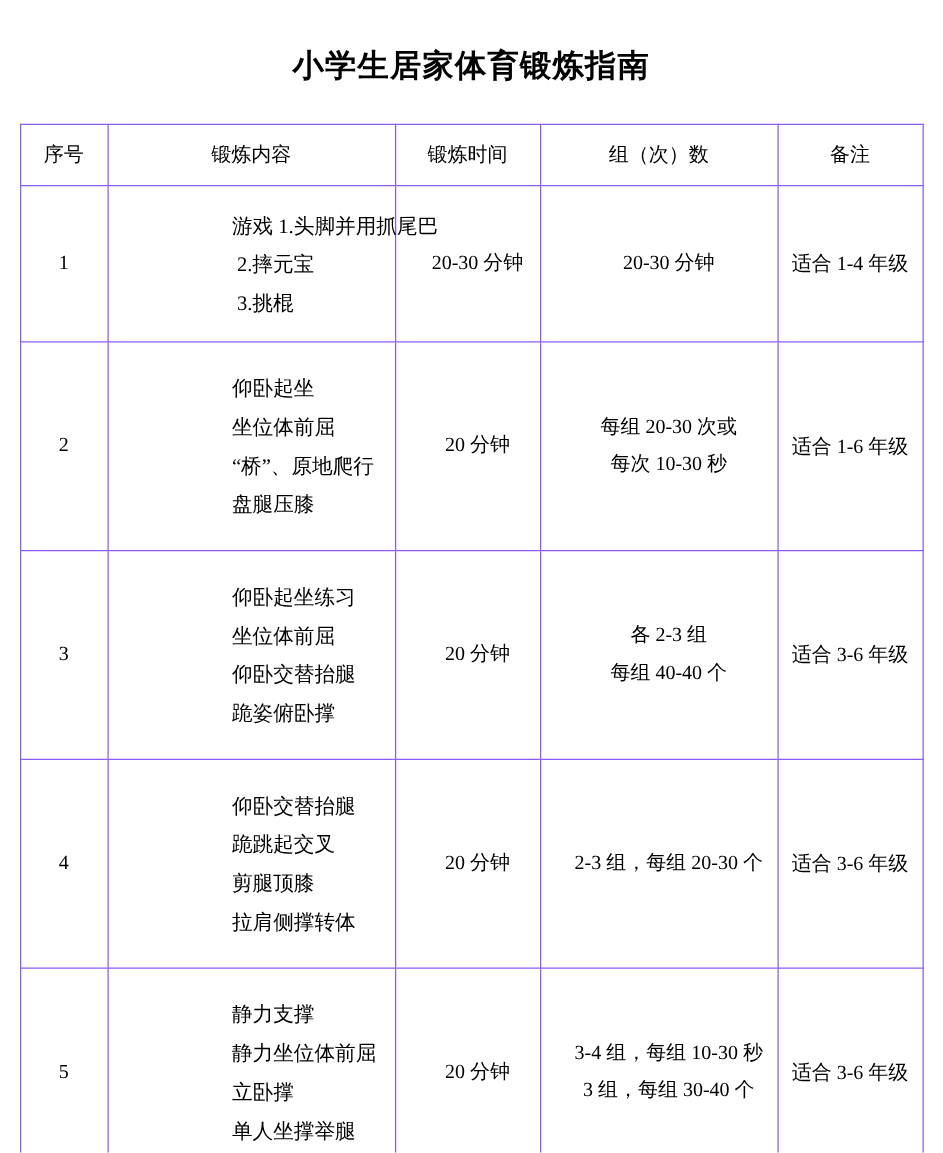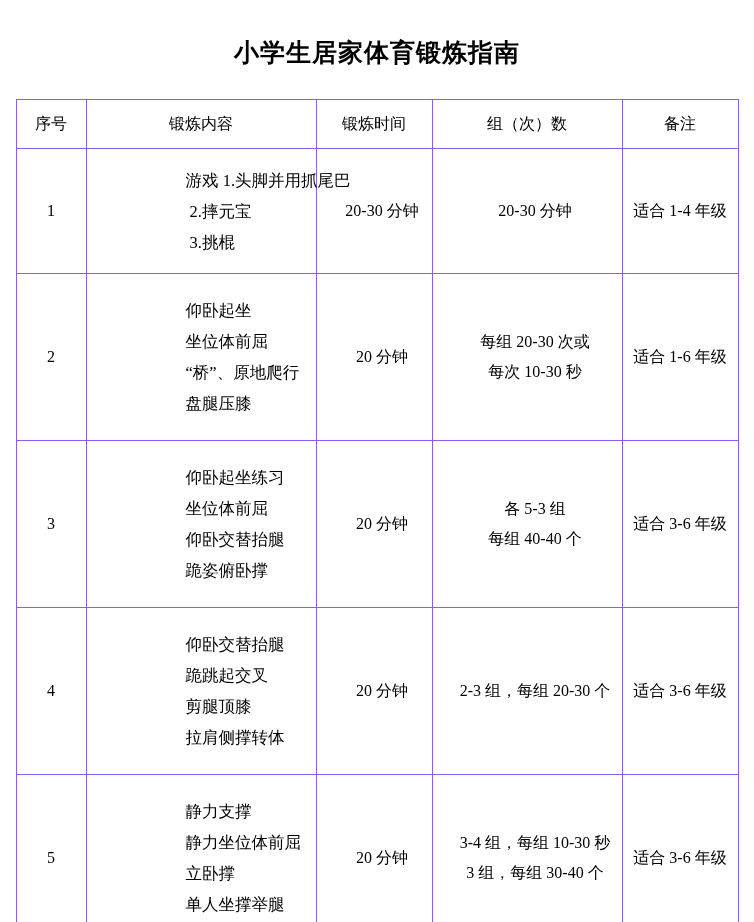--- a/index.html
+++ b/index.html
@@ -157,21 +157,21 @@
         <td class="cell-content">
           <div class="line">仰卧起坐练习</div>
           <div class="line">坐位体前屈</div>
           <div class="line">仰卧交替抬腿</div>
           <div class="line">跪姿俯卧撑</div>
         </td>
         <td class="cell-center">
           <div class="line">20 分钟</div>
         </td>
         <td class="cell-center">
-          <div class="line">各 5-3 组</div>
+          <div class="line">各 2-3 组</div>
           <div class="line">每组 40-40 个</div>
         </td>
         <td class="cell-note">适合 3-6 年级</td>
       </tr>
 
       <tr class="row-4">
         <td class="cell-no">4</td>
         <td class="cell-content">
           <div class="line">仰卧交替抬腿</div>
           <div class="line">跪跳起交叉</div>

